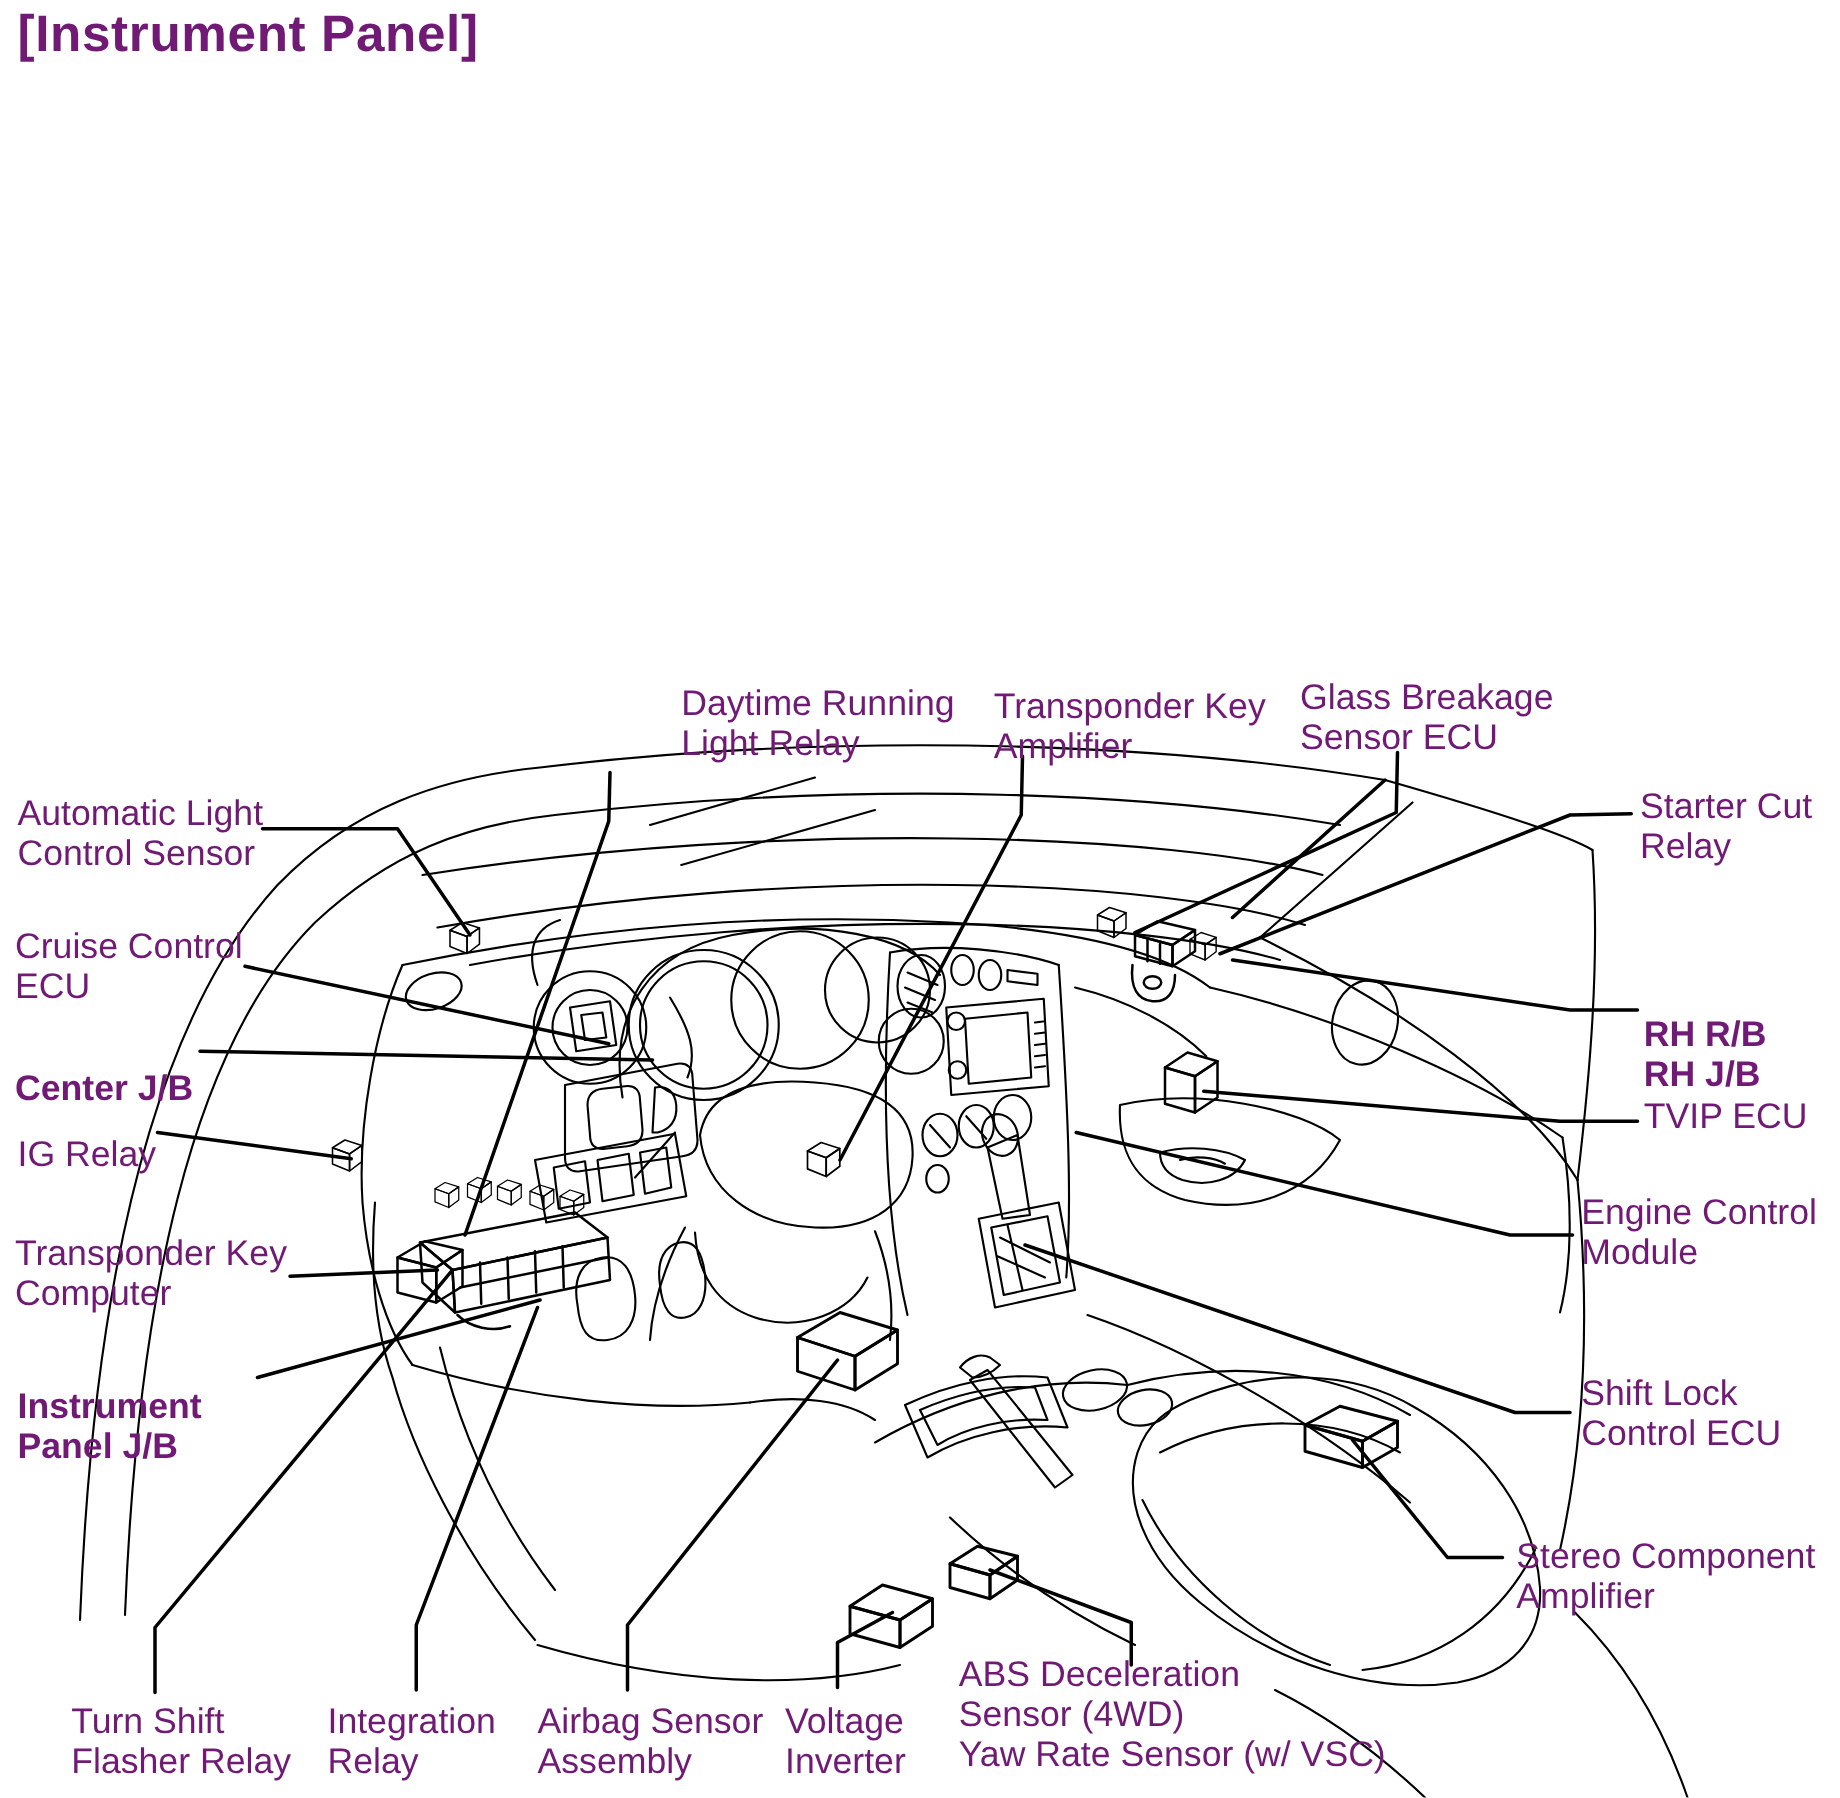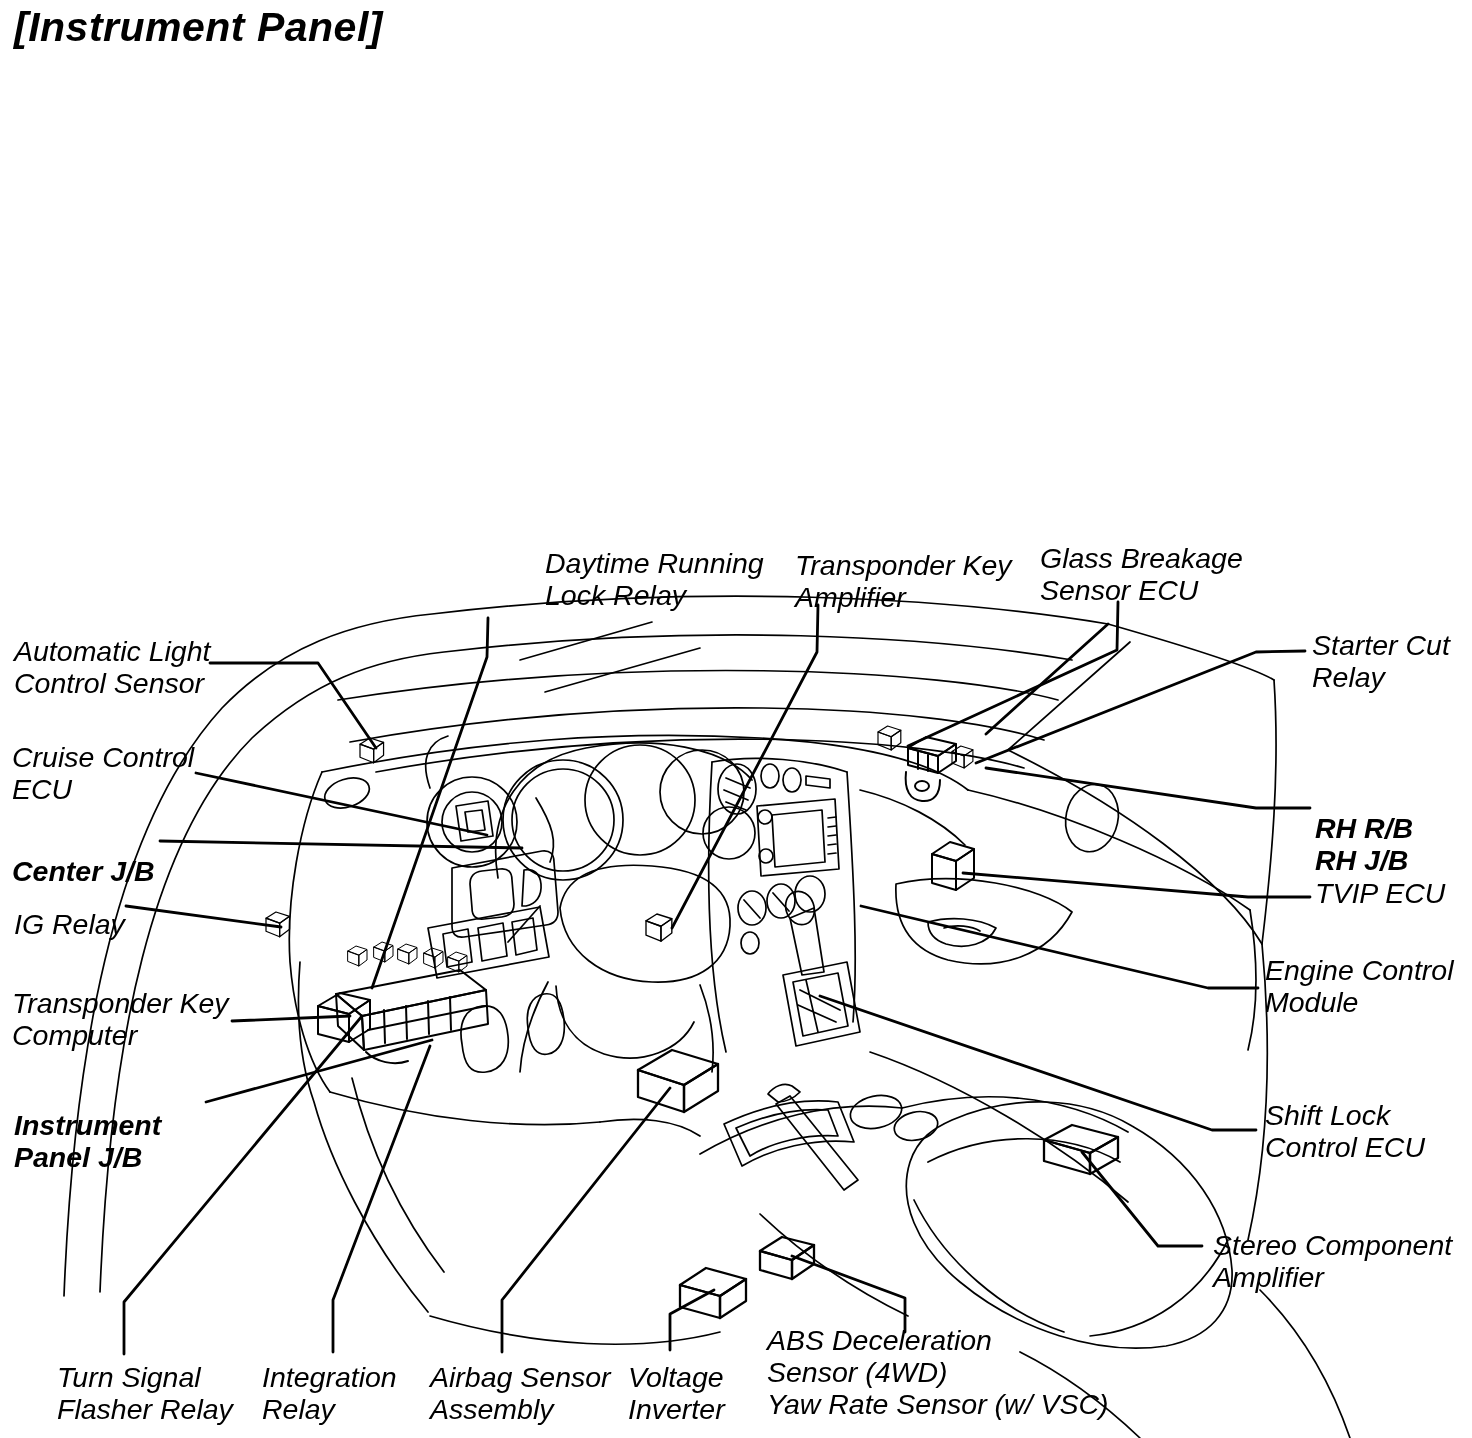--- a/index.html
+++ b/index.html
@@ -1,18 +1,18 @@
 <!DOCTYPE html>
 <html><head>
 <meta charset="utf-8">
 <style>
   html,body{margin:0;padding:0;background:#ffffff;}
   body{width:1472px;height:1438px;overflow:hidden;}
   .stage{position:relative;width:1472px;height:1438px;background:#fff;
-         font-family:"Liberation Sans",sans-serif;color:#000000;font-style:italic;}
+         font-family:"Liberation Sans",sans-serif;color:#701a75;}
   .title{position:absolute;left:14px;top:4px;font-size:41px;font-weight:700;
          letter-spacing:0.5px;white-space:pre;}
   .lbl{position:absolute;font-size:28.5px;line-height:32px;white-space:pre-line;}
   .b{font-weight:700;margin-top:32px;}
   svg.art{position:absolute;left:0;top:0;}
   .ink{stroke:#000;fill:none;stroke-linecap:round;stroke-linejoin:round;}
 </style>
 </head>
 <body>
 
@@ -225,21 +225,21 @@
       <polyline points="1202,1246 1158,1246 1082,1152"></polyline>
       <polyline points="124,1354 124,1302 362,1016"></polyline>
       <polyline points="333,1352 333,1300 430,1046"></polyline>
       <polyline points="502,1352 502,1300 670,1088"></polyline>
       <polyline points="670,1350 670,1314 714,1290"></polyline>
       <polyline points="905,1332 905,1298 792,1256"></polyline>
     </g>
   </svg>
 
   <div class="lbl" style="left:545px;top:547px">Daytime Running
-Lock Relay</div>
+Light Relay</div>
   <div class="lbl" style="left:795px;top:549px">Transponder Key
 Amplifier</div>
   <div class="lbl" style="left:14px;top:635px">Automatic Light
 Control Sensor</div>
   <div class="lbl" style="left:1040px;top:542px">Glass Breakage
 Sensor ECU</div>
   <div class="lbl" style="left:1312px;top:629px">Starter Cut
 Relay</div>
   <div class="lbl" style="left:12px;top:741px">Cruise Control
 ECU</div>
@@ -251,21 +251,21 @@
   <div class="lbl" style="left:1265px;top:954px">Engine Control
 Module</div>
   <div class="lbl" style="left:12px;top:987px">Transponder Key
 Computer</div>
   <div class="lbl b" style="left:14px;top:1077px">Instrument
 Panel J/B</div>
   <div class="lbl" style="left:1265px;top:1099px">Shift Lock
 Control ECU</div>
   <div class="lbl" style="left:1213px;top:1229px">Stereo Component
 Amplifier</div>
-  <div class="lbl" style="left:57px;top:1361px">Turn Signal
+  <div class="lbl" style="left:57px;top:1361px">Turn Shift
 Flasher Relay</div>
   <div class="lbl" style="left:262px;top:1361px">Integration
 Relay</div>
   <div class="lbl" style="left:430px;top:1361px">Airbag Sensor
 Assembly</div>
   <div class="lbl" style="left:628px;top:1361px">Voltage
 Inverter</div>
   <div class="lbl" style="left:767px;top:1324px">ABS Deceleration
 Sensor (4WD)
 Yaw Rate Sensor (w/ VSC)</div>

